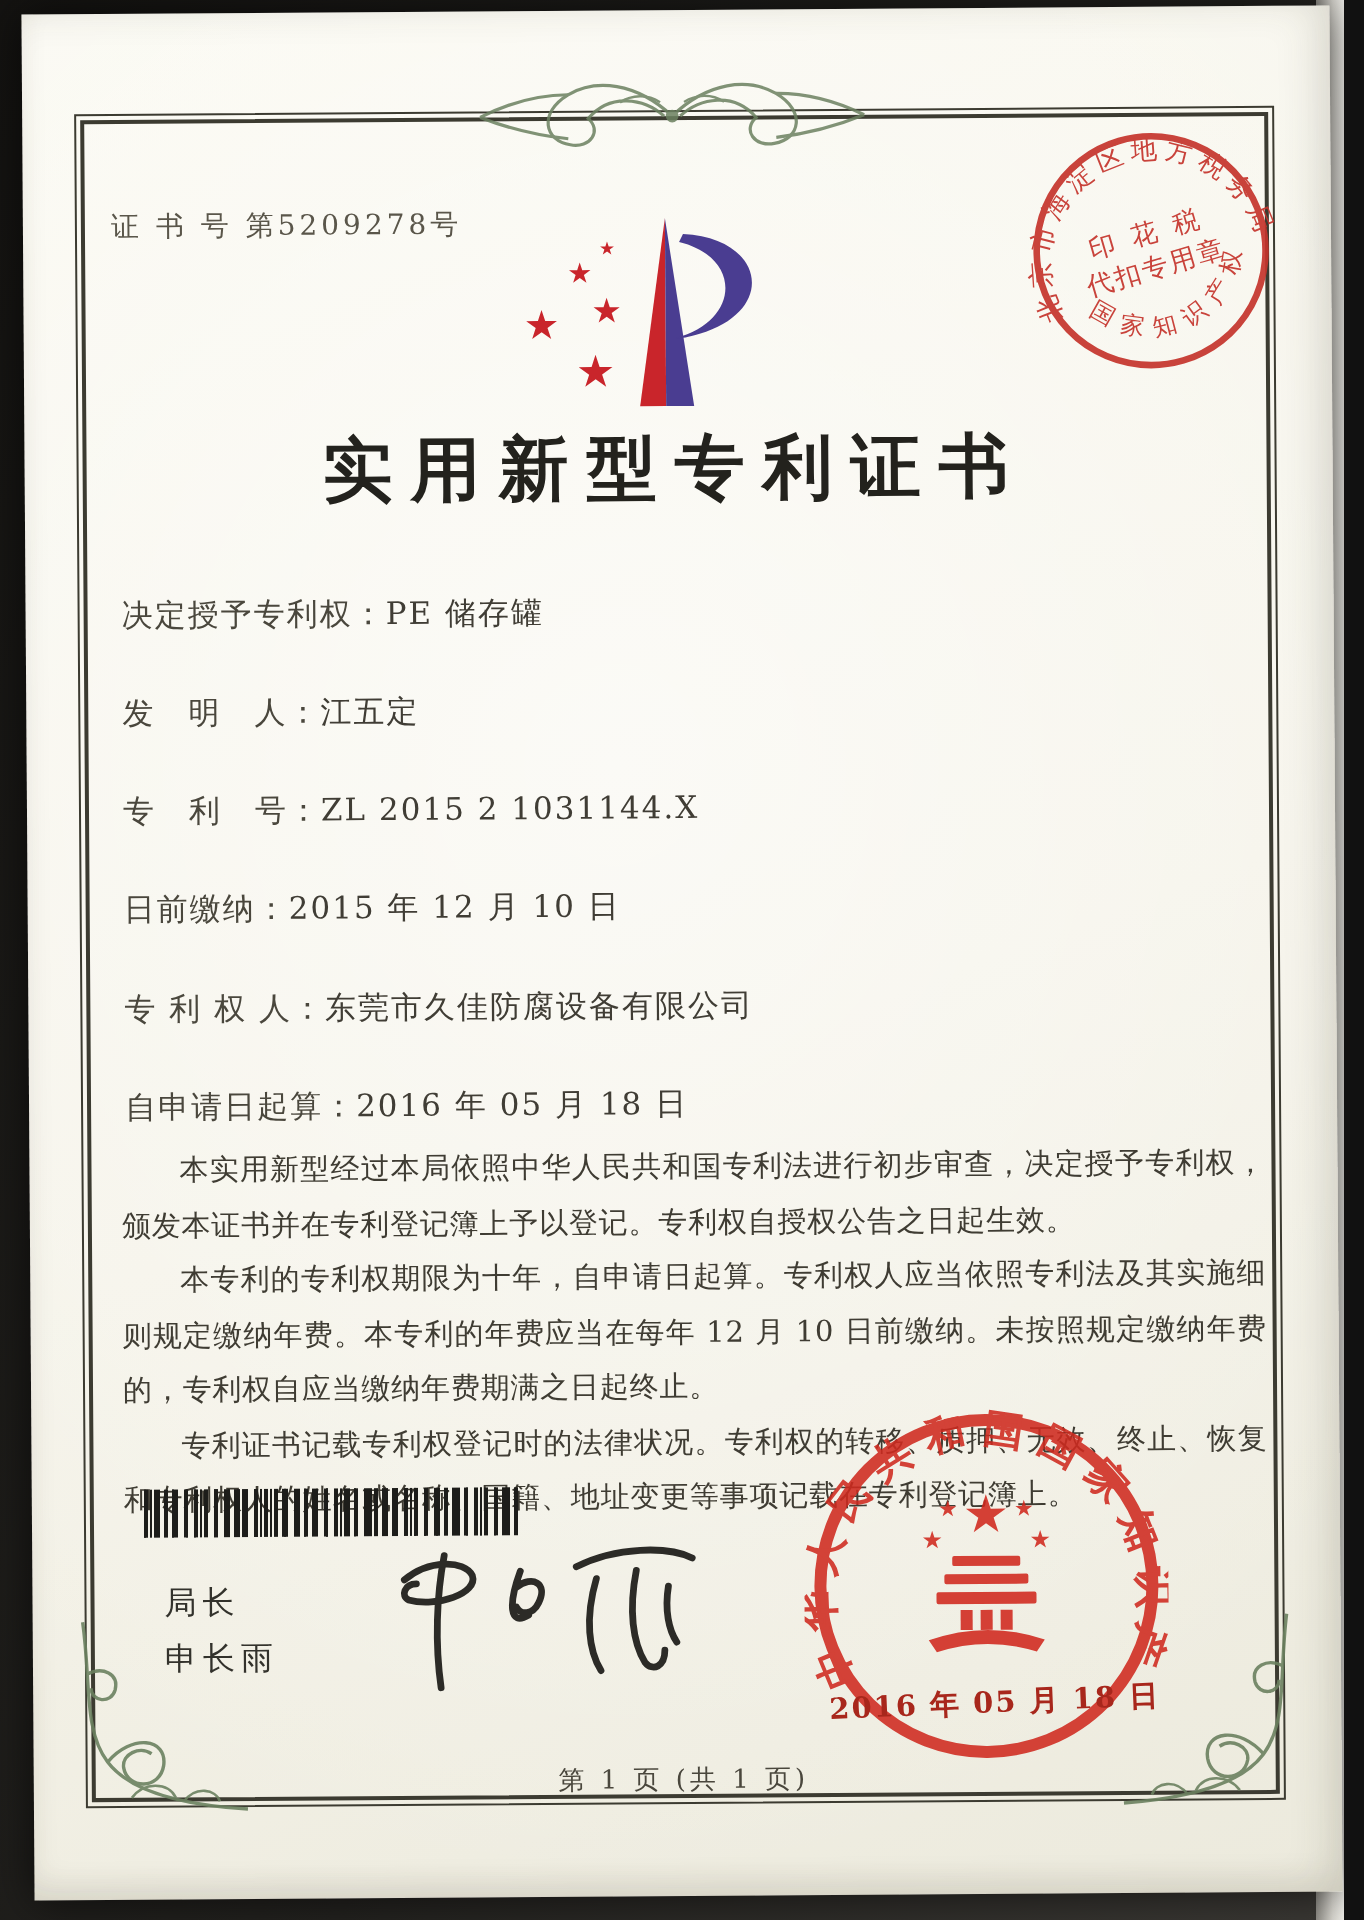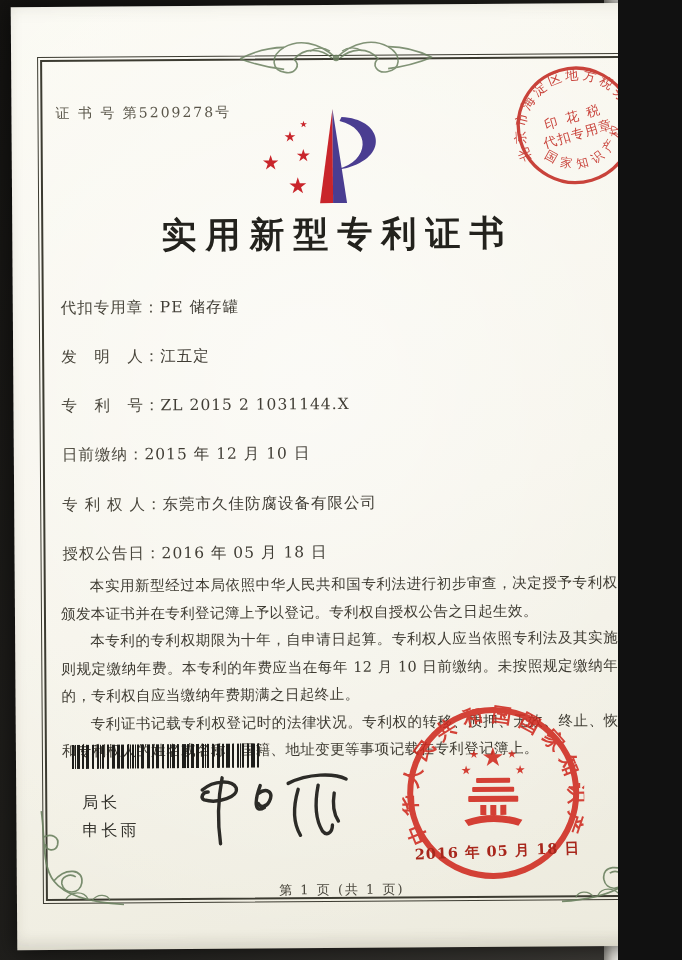--- a/index.html
+++ b/index.html
@@ -1,17 +1,17 @@
 <!DOCTYPE html>
 <html><head>
 <meta charset="utf-8">
 <style>
   html,body{margin:0;padding:0;background:#111;}
   .stage{
-    position:relative;width:618px;height:960px;overflow:hidden;
+    position:relative;width:672px;height:960px;overflow:hidden;
     background:linear-gradient(115deg,#141311 0%,#23221f 55%,#3a3834 100%);
     font-family:"DejaVu Serif","Liberation Serif",serif;
   }
   .page-edge{position:absolute;right:0;top:0;width:14px;height:100%;
     background:linear-gradient(90deg,#8e8c86,#d8d6cf 60%,#efeee9);}
   .paper{
     position:absolute;left:14px;top:5px;width:654px;height:943px;
     background:
       radial-gradient(130% 100% at 45% 40%, rgba(255,255,255,.55), rgba(0,0,0,0) 60%),
       linear-gradient(160deg,#fbfaf3 0%,#f5f3e9 55%,#eceadd 100%);
@@ -118,36 +118,36 @@
         <textPath href="#taxBottom" startOffset="6">国家知识产权局</textPath>
       </text>
       <text x="60" y="56" text-anchor="middle" font-size="12" fill="#c5342c" letter-spacing="2">印 花 税</text>
       <text x="60" y="72" text-anchor="middle" font-size="12" fill="#c5342c" letter-spacing="1">代扣专用章</text>
     </svg>
 
     <div class="title">实用新型专利证书</div>
 
     <div class="fields">
       <div class="field-row">
-        <span class="lbl">代扣专用章：</span><span class="val">PE 储存罐</span>
+        <span class="lbl">决定授予专利权：</span><span class="val">PE 储存罐</span>
       </div>
       <div class="field-row">
         <span class="lbl">发　明　人：</span><span class="val">江五定</span>
       </div>
       <div class="field-row">
         <span class="lbl">专　利　号：</span><span class="val">ZL 2015 2 1031144.X</span>
       </div>
       <div class="field-row">
         <span class="lbl">日前缴纳：</span><span class="val">2015 年 12 月 10 日</span>
       </div>
       <div class="field-row">
         <span class="lbl">专 利 权 人：</span><span class="val">东莞市久佳防腐设备有限公司</span>
       </div>
       <div class="field-row">
-        <span class="lbl">授权公告日：</span><span class="val">2016 年 05 月 18 日</span>
+        <span class="lbl">自申请日起算：</span><span class="val">2016 年 05 月 18 日</span>
       </div>
     </div>
 
     <div class="paras">
       <p class="para">本实用新型经过本局依照中华人民共和国专利法进行初步审查，决定授予专利权，颁发本证书并在专利登记簿上予以登记。专利权自授权公告之日起生效。</p>
       <p class="para">本专利的专利权期限为十年，自申请日起算。专利权人应当依照专利法及其实施细则规定缴纳年费。本专利的年费应当在每年 12 月 10 日前缴纳。未按照规定缴纳年费的，专利权自应当缴纳年费期满之日起终止。</p>
       <p class="para">专利证书记载专利权登记时的法律状况。专利权的转移、质押、无效、终止、恢复和专利权人的姓名或名称、国籍、地址变更等事项记载在专利登记簿上。</p>
     </div>
 
     <div class="barcode"></div>

